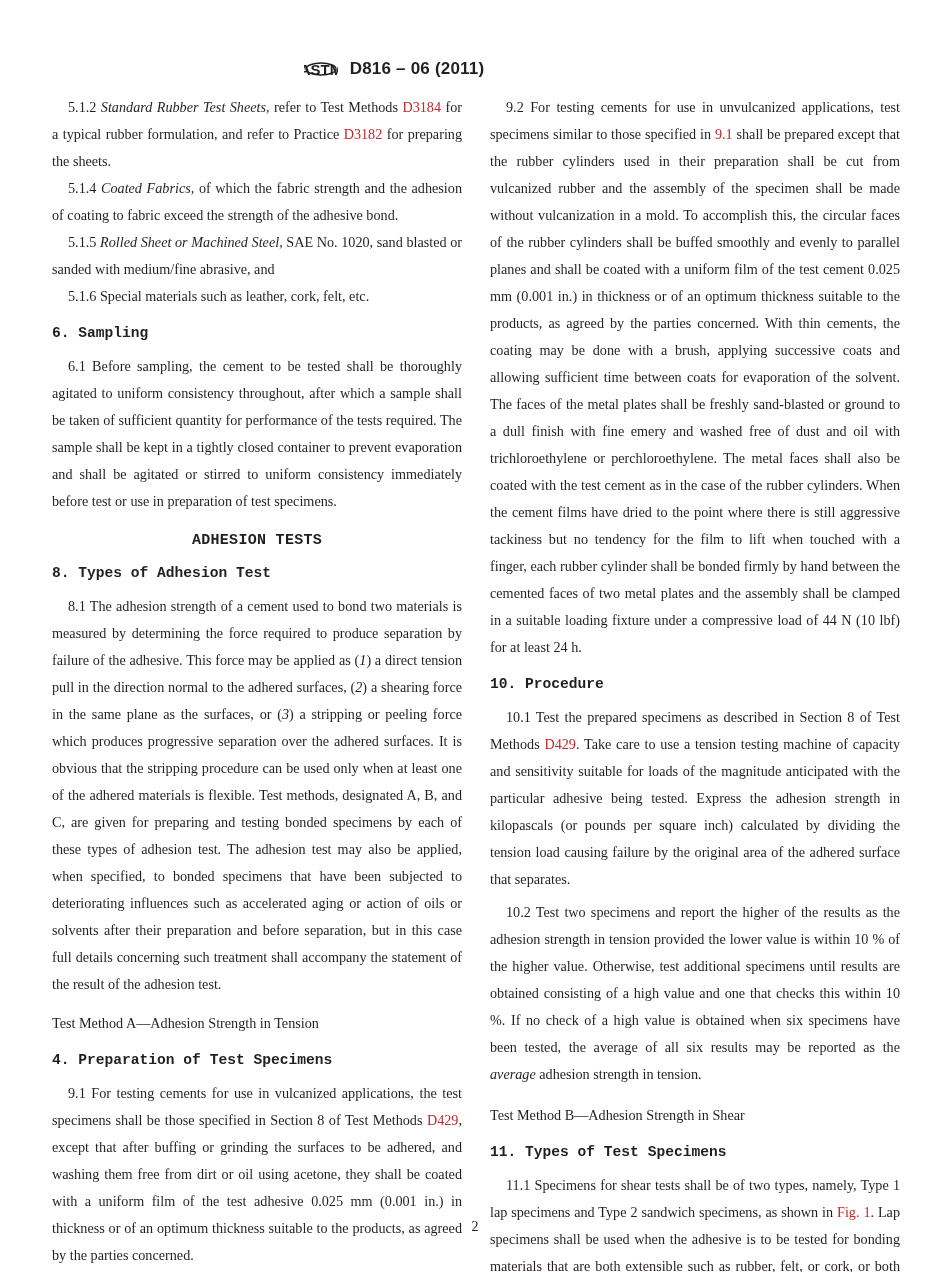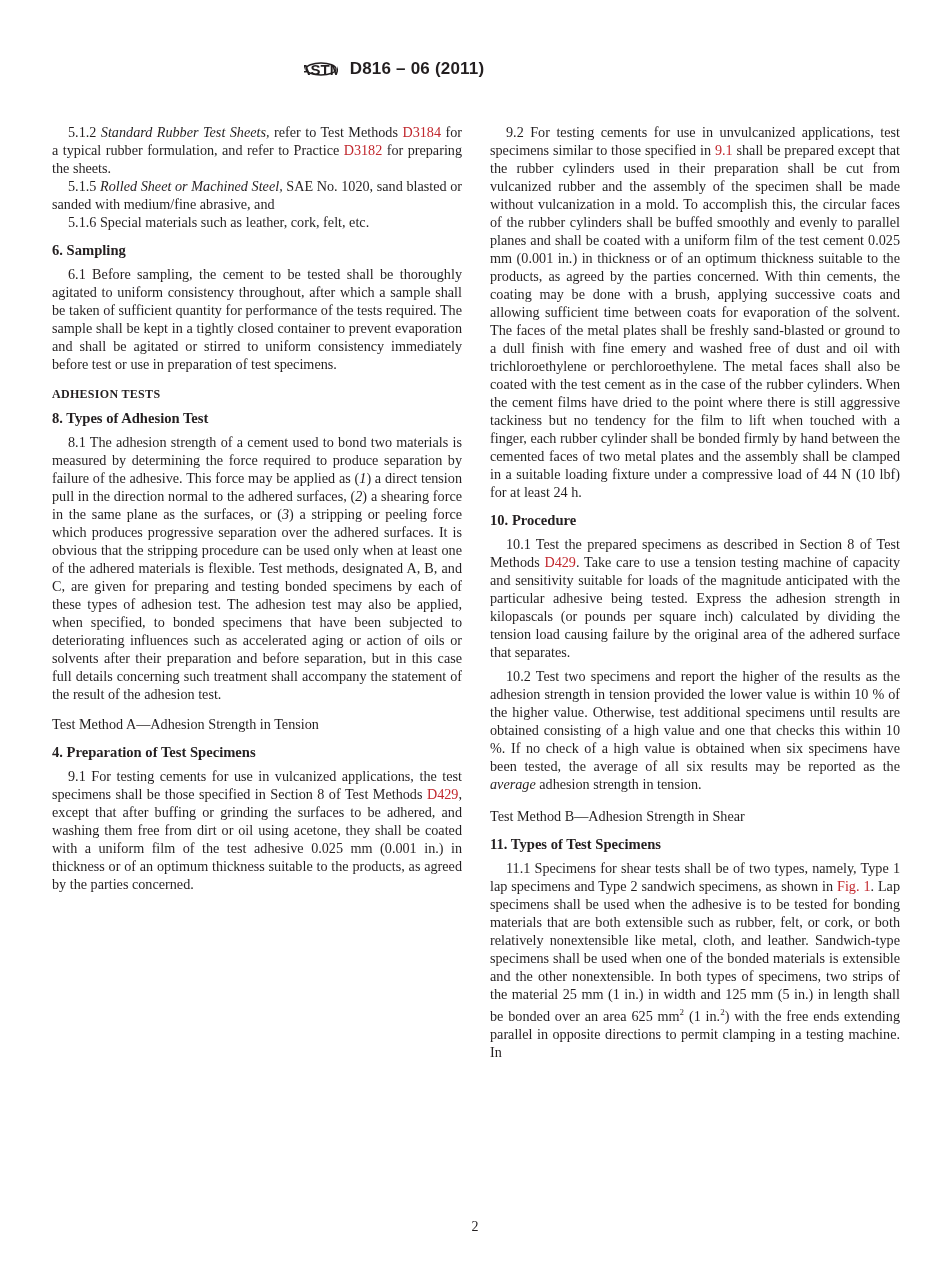--- a/index.html
+++ b/index.html
@@ -2,26 +2,26 @@
 <html><head>
 <meta charset="utf-8">
 <style>
   html, body { margin: 0; padding: 0; background: #ffffff; }
   body { width: 950px; height: 1272px; position: relative; overflow: hidden;
          font-family: "Liberation Serif", "DejaVu Serif", serif; color: #231f20; }
   .header { position: absolute; top: 54px; left: 0; width: 788px; text-align: center; }
   .header .logo { display: inline-block; vertical-align: middle; width: 34px; height: 30px; margin-right: 8px; }
   .header .title { display: inline-block; vertical-align: middle;
          font-family: "Liberation Sans", "DejaVu Sans", sans-serif; font-weight: bold; font-size: 17px; letter-spacing: 0.2px; }
-  .col { position: absolute; top: 94px; width: 410px; font-size: 14.2px; line-height: 18px; margin-top: 29px; }
+  .col { position: absolute; top: 94px; width: 410px; font-size: 14.2px; line-height: 27px; }
   .col.left { left: 52px; }
   .col.right { left: 490px; }
   p { margin: 0; text-align: justify; text-indent: 16px; hyphens: none; }
-  h3 { margin: 10px 0 6px 0; font-size: 14.6px; font-weight: bold; }
-  .center-bold { text-align: left; font-weight: bold; font-size: 12px; margin: 12px 0 6px 0; letter-spacing: 0.3px; }
+  h3 { margin: 10px 0 6px 0; font-size: 14.6px; font-weight: bold; font-family: Liberation Mono, monospace; }
+  .center-bold { text-align: center; font-weight: bold; font-size: 15px; margin: 12px 0 6px 0; letter-spacing: 0.3px; font-family: Liberation Mono, monospace; }
   .center { text-align: left; margin: 12px 0 6px 0; }
   .gap { height: 6px; }
   a.ref { color: #c1272d; text-decoration: none; }
   .page-num { position: absolute; top: 1219px; left: 0; width: 950px; text-align: center; font-size: 14px; }
   i { font-style: italic; }
 </style>
 </head>
 <body>
 
 <div class="header">
@@ -29,20 +29,21 @@
     <svg width="34" height="30" viewBox="0 0 34 30">
       <ellipse cx="17" cy="15" rx="15" ry="6" fill="none" stroke="#231f20" stroke-width="1.4"></ellipse>
       <text x="17" y="21" text-anchor="middle" font-family="Liberation Sans, sans-serif" font-weight="bold" font-size="15" fill="#231f20">ASTM</text>
     </svg>
   </span>
   <span class="title">D816 – 06 (2011)</span>
 </div>
 
 <div class="col left">
   <p><span>5.1.2 </span><i>Standard Rubber Test Sheets,</i><span> refer to Test Methods </span><a class="ref">D3184</a><span> for a typical rubber formulation, and refer to Practice </span><a class="ref">D3182</a><span> for preparing the sheets.</span></p>
+  <p><span>5.1.4 </span><i>Coated Fabrics,</i><span> of which the fabric strength and the adhesion of coating to fabric exceed the strength of the adhesive bond.</span></p>
   <p><span>5.1.5 </span><i>Rolled Sheet or Machined Steel,</i><span> SAE No. 1020, sand blasted or sanded with medium/fine abrasive, and</span></p>
   <p>5.1.6 Special materials such as leather, cork, felt, etc.</p>
 
   <h3>6.  Sampling</h3>
   <p>6.1 Before sampling, the cement to be tested shall be thoroughly agitated to uniform consistency throughout, after which a sample shall be taken of sufficient quantity for performance of the tests required. The sample shall be kept in a tightly closed container to prevent evaporation and shall be agitated or stirred to uniform consistency immediately before test or use in preparation of test specimens.</p>
 
 
   <div class="center-bold">ADHESION  TESTS</div>
 
   <h3 style="margin-top:6px;">8.  Types of Adhesion Test</h3>

